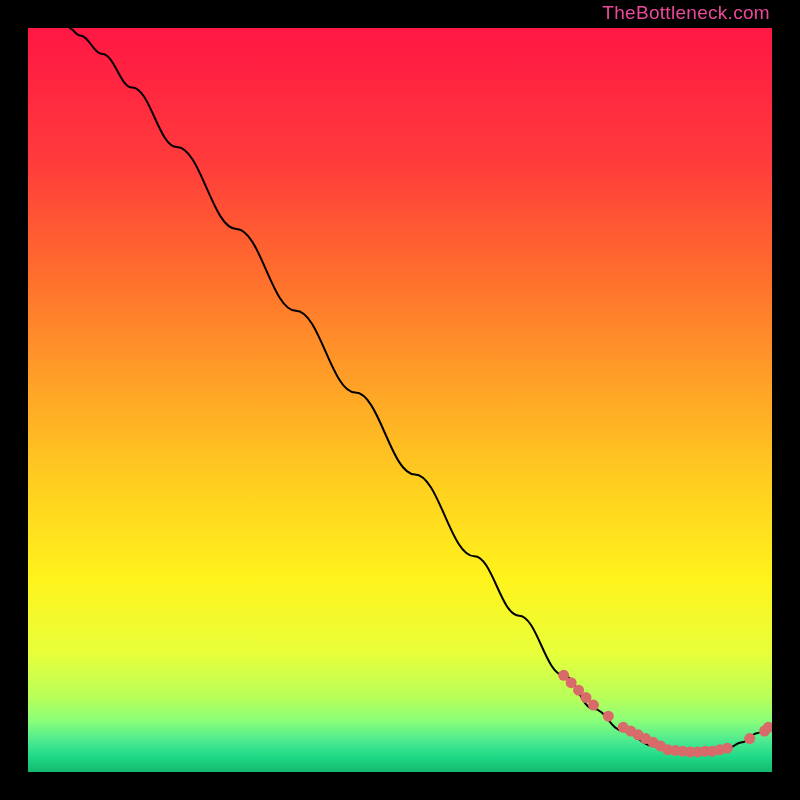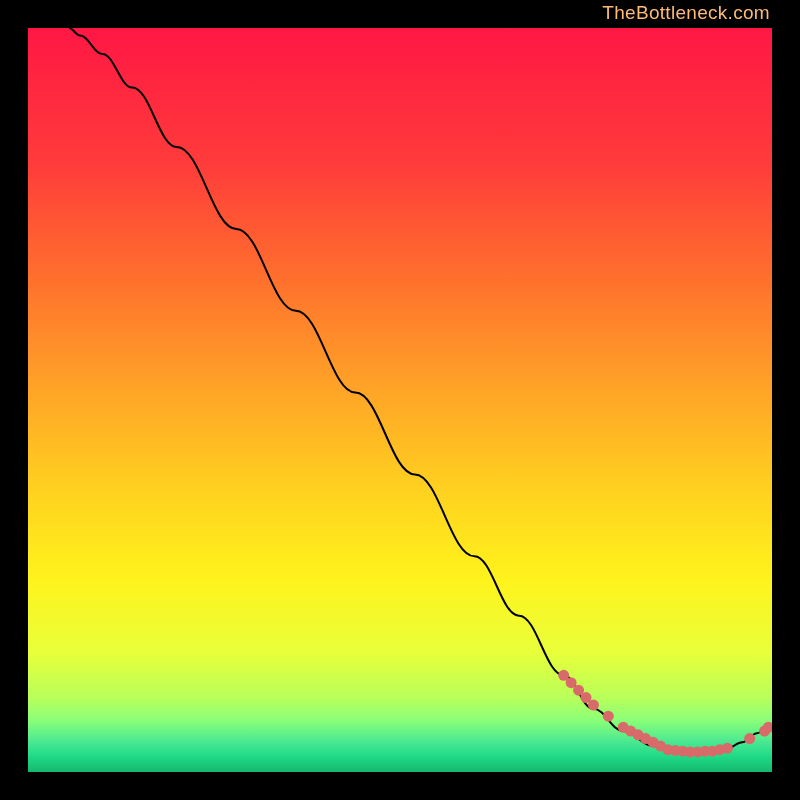--- a/index.html
+++ b/index.html
@@ -22,21 +22,21 @@
     position: absolute;
     top: 0;
     left: 0;
     width: 100%;
     height: 100%;
   }
   .watermark {
     position: absolute;
     top: 2px;
     right: 30px;
-    color: #fdba74;
+    color: #ec4899;
     font-size: 19px;
     font-weight: 500;
     letter-spacing: 0.3px;
   }
   .line-svg {
     position: absolute;
     top: 0;
     left: 0;
     width: 100%;
     height: 100%;

